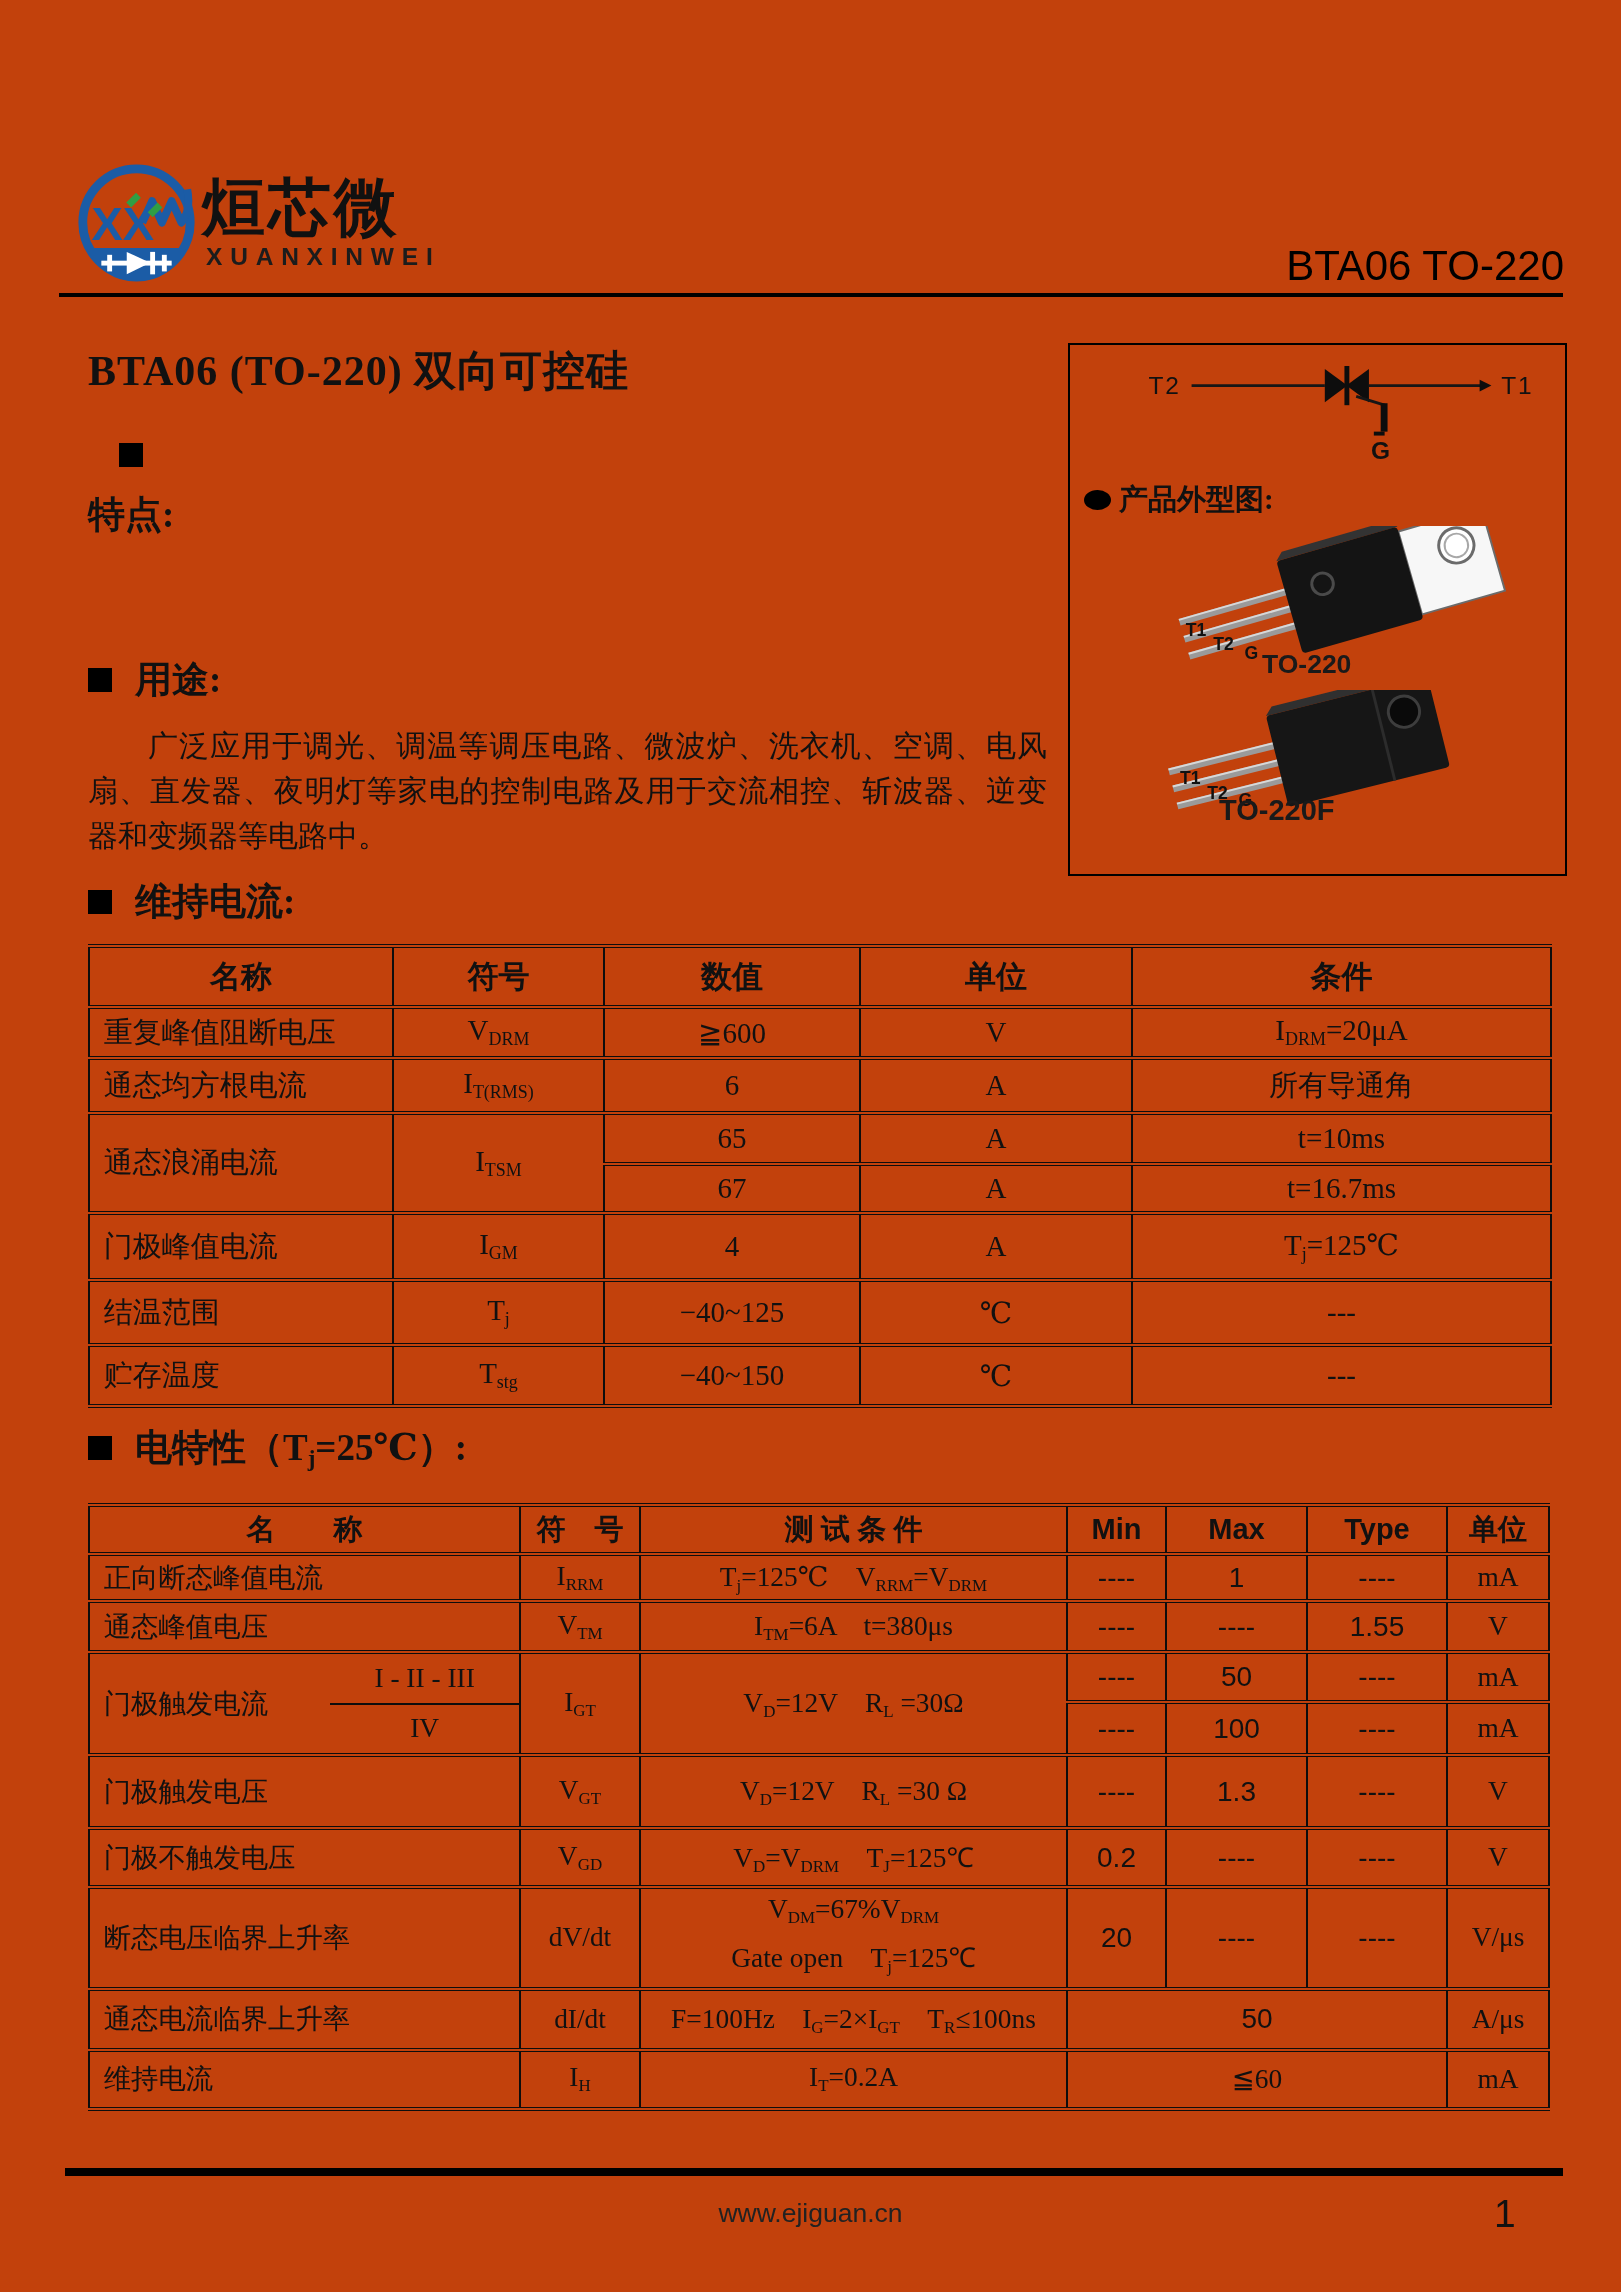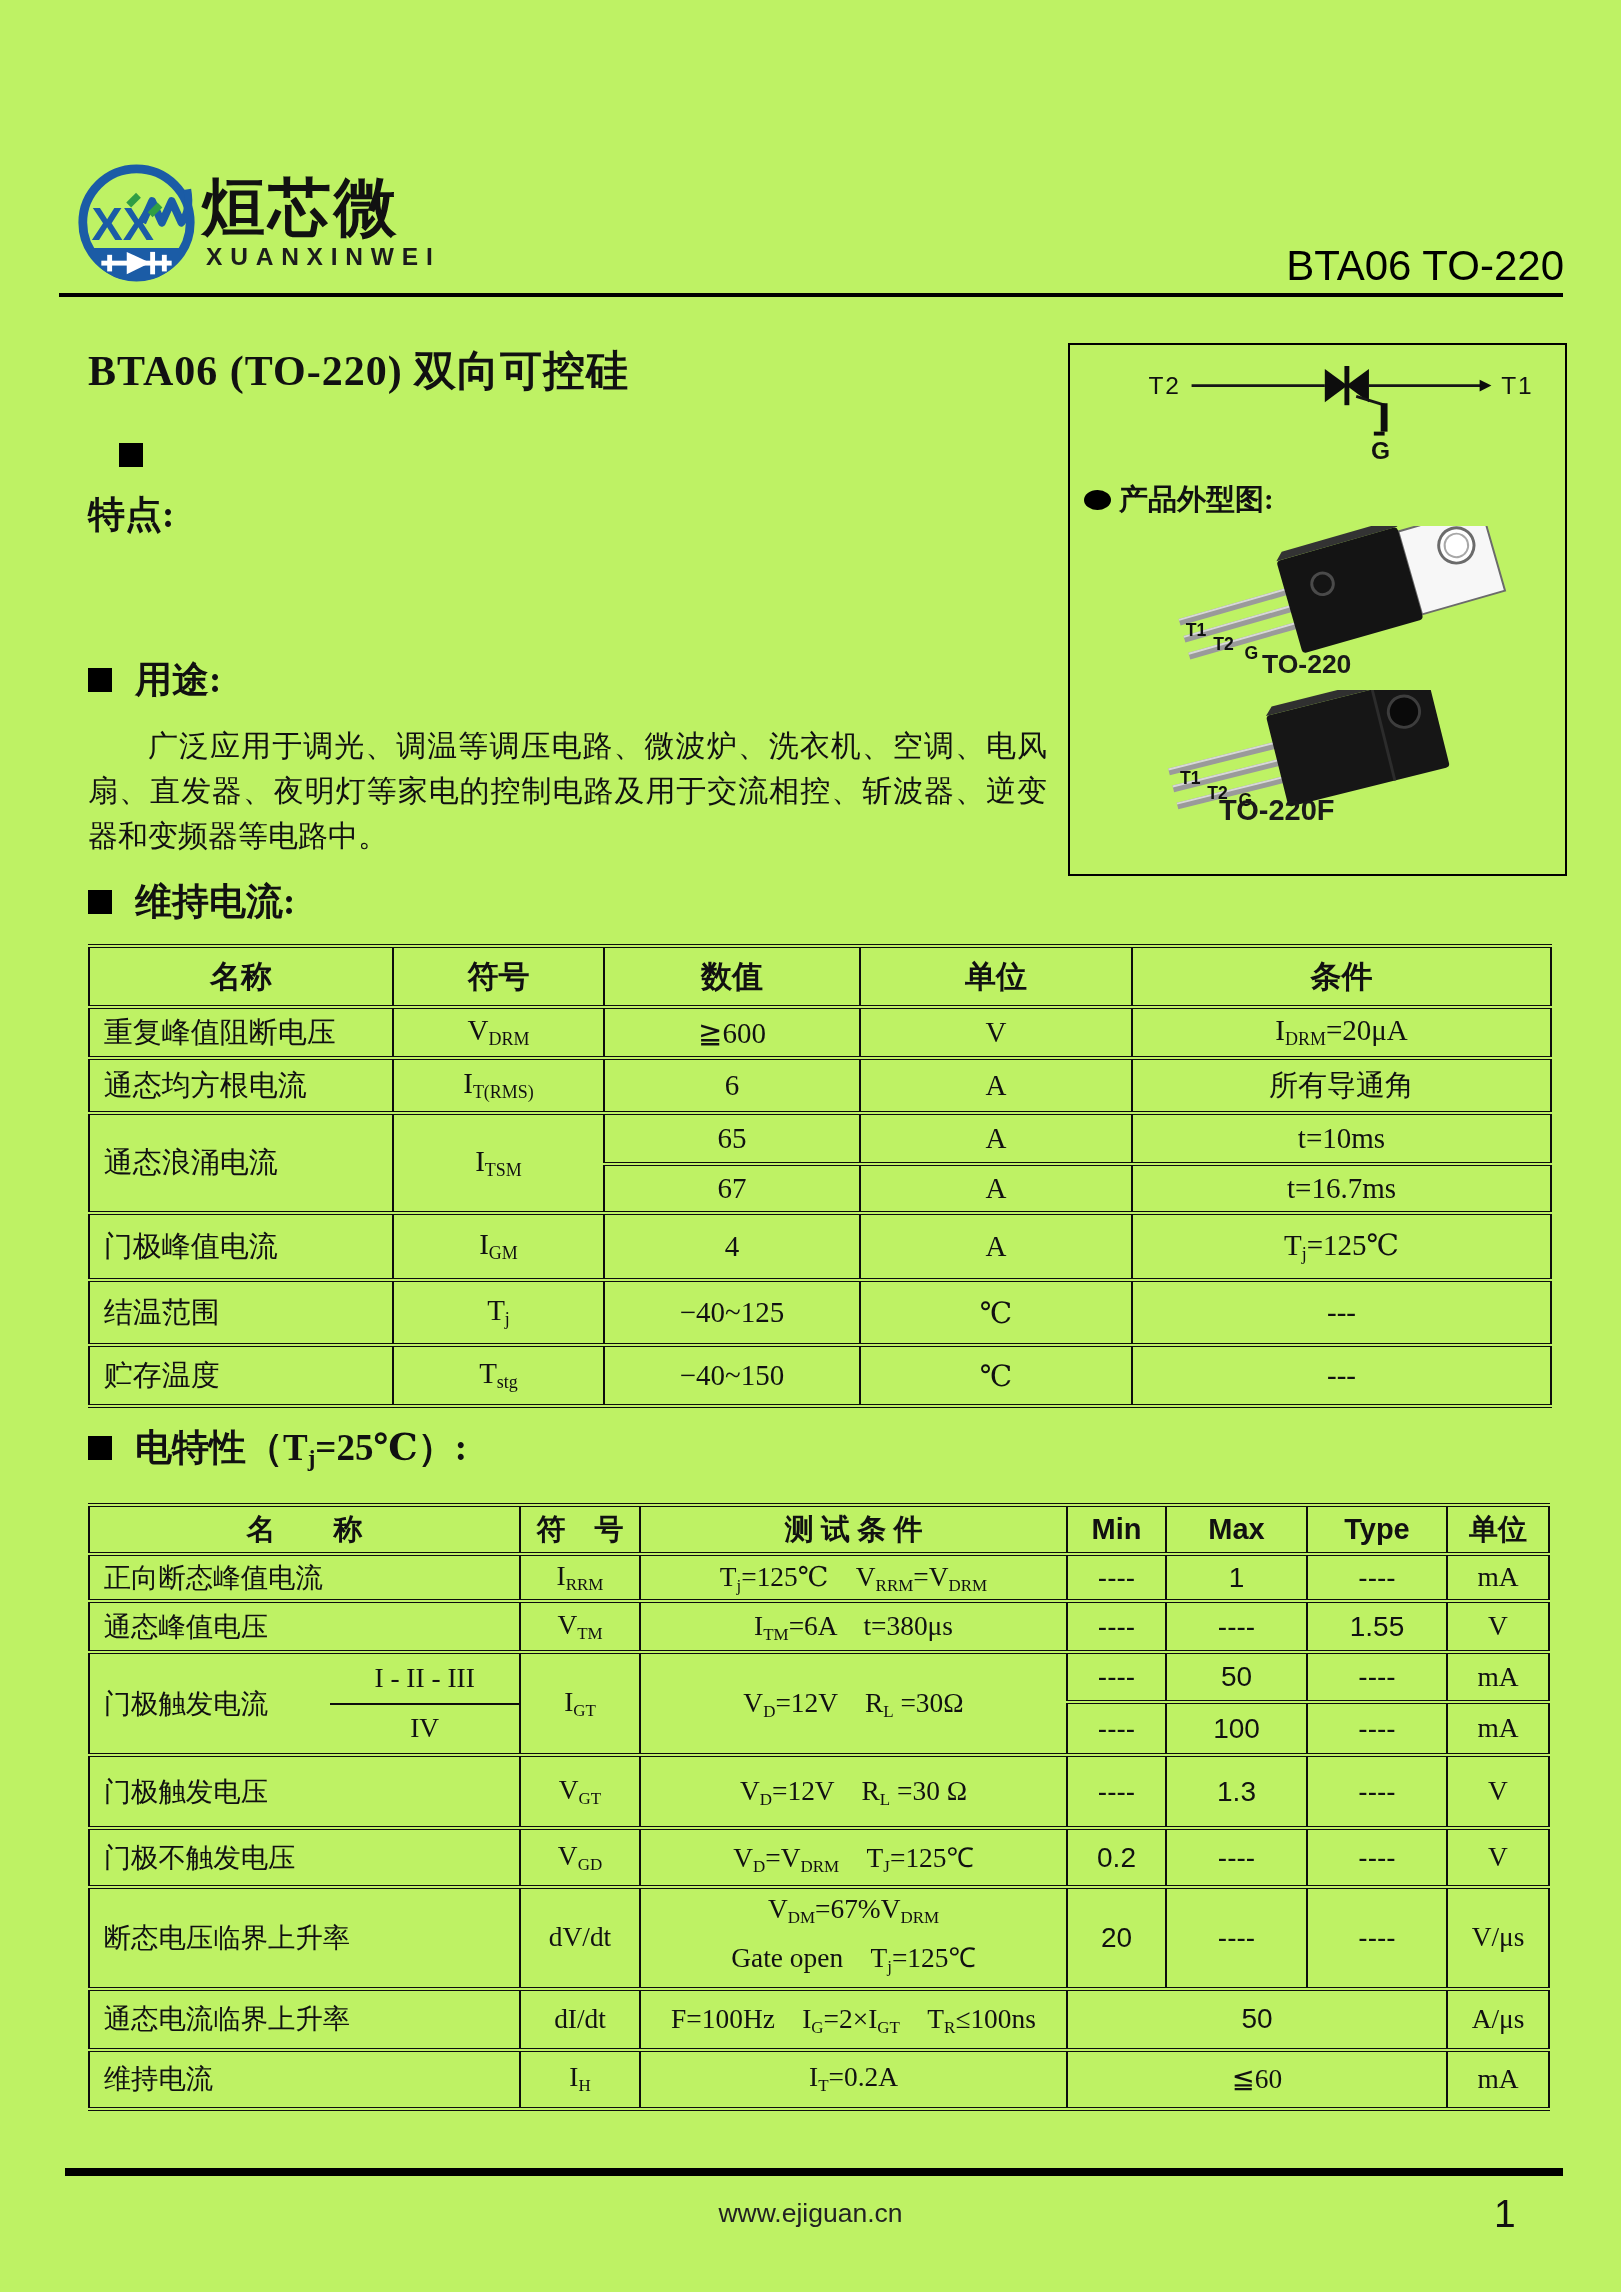--- a/index.html
+++ b/index.html
@@ -1,17 +1,17 @@
 <!DOCTYPE html>
 <html><head>
 <meta charset="utf-8">
 <style>
   html,body{margin:0;padding:0;background:#888;}
   .page{
-    position:relative;width:1621px;height:2293px;background:#bef264;
+    position:relative;width:1621px;height:2293px;background:#c2410c;
     margin:0 auto;overflow:hidden;
     font-family:"Liberation Serif","DejaVu Serif",serif;color:#111;
   }
   .abs{position:absolute;}
   sub{font-size:0.62em;vertical-align:-0.28em;}
   .sans{font-family:Liberation Serif, serif;}
 
   
   .brand-cn{left:202px;top:165px;font-size:63px;font-weight:bold;
     font-family:"Liberation Sans","DejaVu Sans",sans-serif;letter-spacing:2.9px;}

